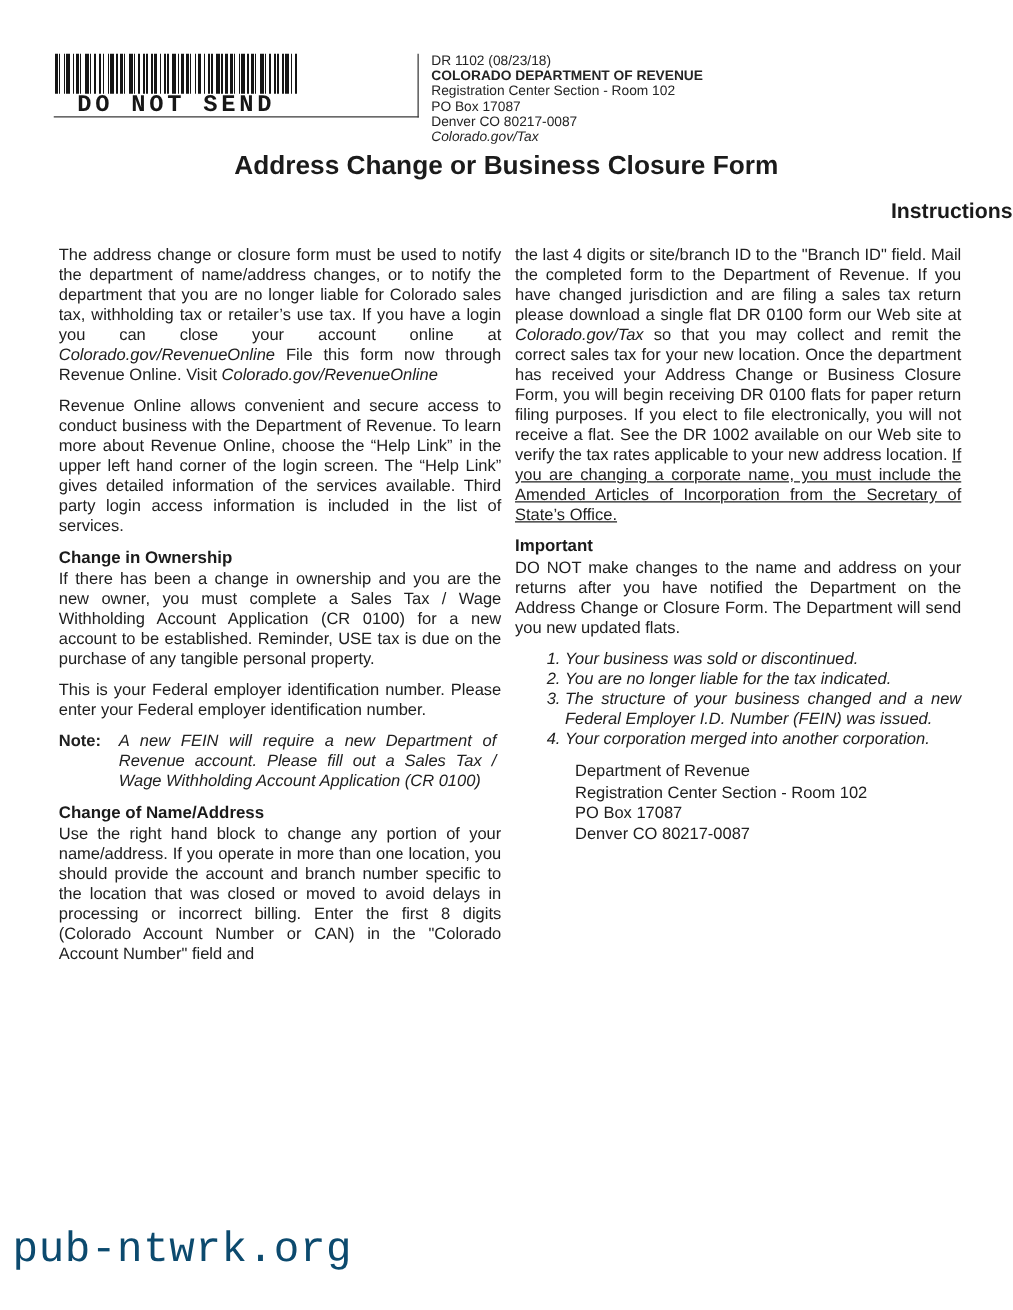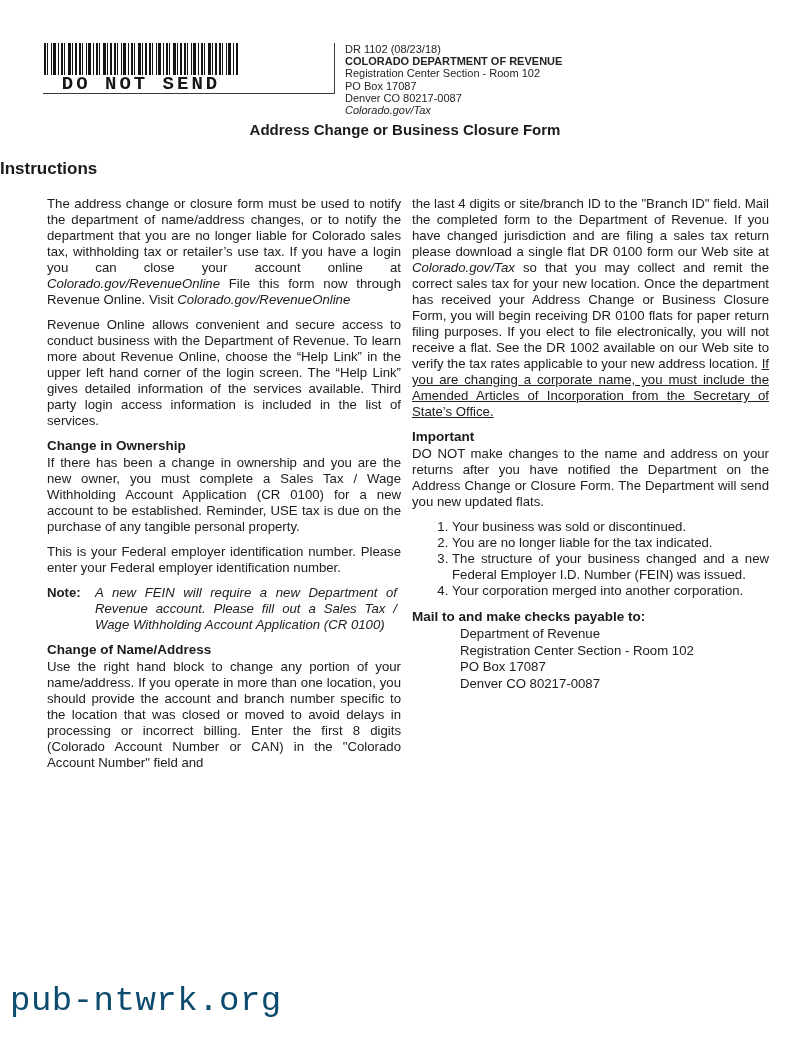--- a/index.html
+++ b/index.html
@@ -43,42 +43,42 @@
   }
   .dept-info {
     position: absolute; left: 345px; top: 43px;
     font-size: 11px; line-height: 12.2px; color: #242424;
   }
   .dept-info .bold { font-weight: bold; }
   .dept-info .italic { font-style: italic; }
 
   .doc-title {
     position: absolute; left: 0; top: 121px; width: 810px;
-    text-align: center; font-size: 15px; font-weight: bold; color: #1b1b1b;
+    text-align: center; font-size: 21px; font-weight: bold; color: #1b1b1b;
   }
   .doc-subtitle {
     position: absolute; left: 0; top: 159px; width: 810px;
-    text-align: left; font-size: 17px; font-weight: bold; color: #1b1b1b;
+    text-align: right; font-size: 17px; font-weight: bold; color: #1b1b1b;
   }
 
   
   .col { position: absolute; top: 196px; font-size: 13.2px; line-height: 16px; }
   .col-left  { left: 47px;  width: 354px; }
   .col-right { left: 412px; width: 357px; }
   .col p { margin: 0 0 9px 0; text-align: justify; }
   .col h3 { font-size: 13.5px; font-weight: bold; margin: 5px 0 1px 0; color: #1b1b1b; }
   .italic { font-style: italic; }
   .ul { text-decoration: underline; }
 
   .note-row { display: flex; margin: 0 4px 9px 0; }
   .note-label { font-weight: bold; width: 48px; flex: 0 0 48px; }
   .note-body { flex: 1; text-align: justify; font-style: italic; }
 
   ol.reasons { margin: 5px 0 10px 0; padding-left: 40px; }
-  ol.reasons li { text-align: justify; margin: 0; padding-left: 0; }
+  ol.reasons li { text-align: justify; margin: 0; padding-left: 0; font-style: italic; }
 
   .mail-address { margin-left: 48px; line-height: 16.5px; }
 
   
   .watermark {
     position: absolute; left: 10px; top: 982px;
     font-family: "Liberation Mono", monospace;
     font-size: 34px; font-weight: normal;
     color: #0c4a6e; letter-spacing: 0.5px;
   }
@@ -131,21 +131,20 @@
     <p>DO NOT make changes to the name and address on your returns after you have notified the Department on the Address Change or Closure Form. The Department will send you new updated flats.</p>
 
 
     <ol class="reasons">
       <li>Your business was sold or discontinued.</li>
       <li>You are no longer liable for the tax indicated.</li>
       <li>The structure of your business changed and a new Federal Employer I.D. Number (FEIN) was issued.</li>
       <li>Your corporation merged into another corporation.</li>
     </ol>
 
-    <h3>Mail to and make checks payable to:</h3>
     <div class="mail-address">
       <div>Department of Revenue</div>
       <div>Registration Center Section - Room 102</div>
       <div>PO Box 17087</div>
       <div>Denver CO 80217-0087</div>
     </div>
   </div>
 
   <div class="watermark">pub-ntwrk.org</div>
 

